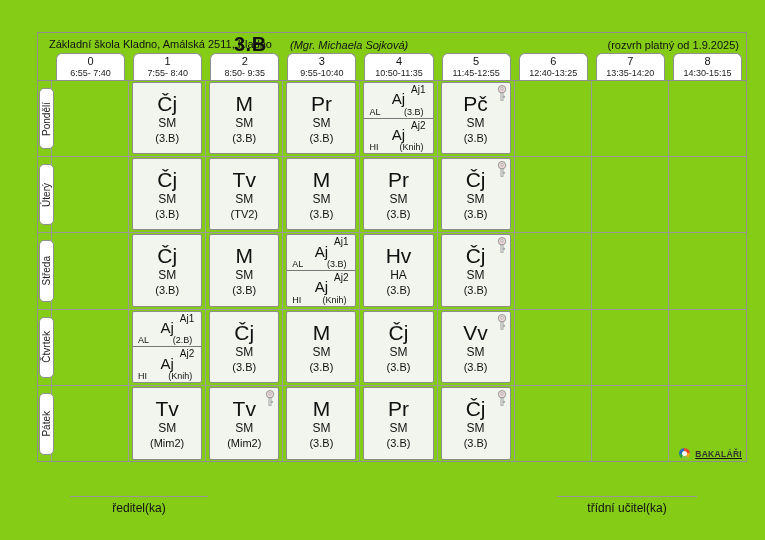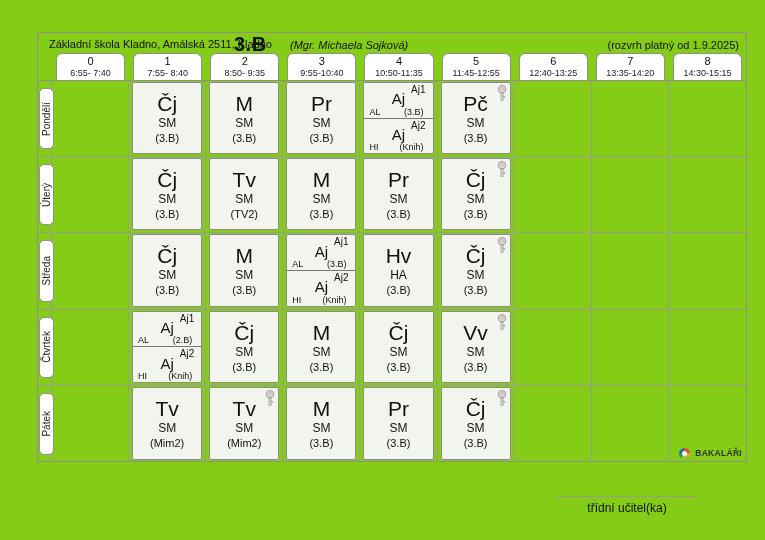--- a/index.html
+++ b/index.html
@@ -43,22 +43,22 @@
   .lesson.split { align-items:stretch; justify-content:stretch; }
   .half   { position:relative; flex:1; }
   .half.top { border-bottom:1px solid #777; }
   .glabel { position:absolute; top:1px; right:7px; font-size:10px; }
   .gsubj  { position:absolute; top:50%; left:50%; transform:translate(-50%,-58%); font-size:15px; }
   .gteach { position:absolute; bottom:1px; left:5px;  font-size:9px; }
   .groom  { position:absolute; bottom:1px; right:9px; font-size:9px; }
 
   .key { position:absolute; top:2px; right:3px; }
 
-  .logo { position:absolute; right:4px; bottom:3px; display:flex; align-items:flex-start;
-          gap:5px; cursor:pointer; }
+  .logo { position:absolute; right:4px; bottom:3px; display:flex; align-items:flex-end;
+          gap:5px; cursor:pointer;text-decoration:underline; }
   .logo-ring { width:11px; height:11px; border-radius:50%; position:relative;
      background:conic-gradient(#e9492f 0 22%, #f59f1e 22% 38%, #8bc53f 38% 60%, #2d9e48 60% 72%, #2a6fb5 72% 100%); }
   .logo-ring::after { content:""; position:absolute; left:3px; top:3px; right:3px; bottom:3px;
      background:#fff; border-radius:50%; }
   .logo-text { font-size:8.5px; font-weight:bold; color:#333; letter-spacing:0.3px; }
 
   .sig { position:absolute; text-align:center; font-size:12px; color:#111; }
   .sig .line { border-top:1px solid #999; margin-bottom:4px; height:0; }
   .sig-left  { left:70px;  top:496px; width:138px; }
   .sig-right { left:557px; top:496px; width:140px; }
@@ -396,17 +396,21 @@
         <div></div>
         <div>
           <div class="logo">
   <span class="logo-ring"></span>
   <span class="logo-text">BAKALÁŘI</span>
 </div>
         </div>
       </div>
   </div>
 
+  <div class="sig sig-left">
+    <div class="line"></div>
+    <div>ředitel(ka)</div>
+  </div>
   <div class="sig sig-right">
     <div class="line"></div>
     <div>třídní učitel(ka)</div>
   </div>
 </div>
 
 </body></html>

